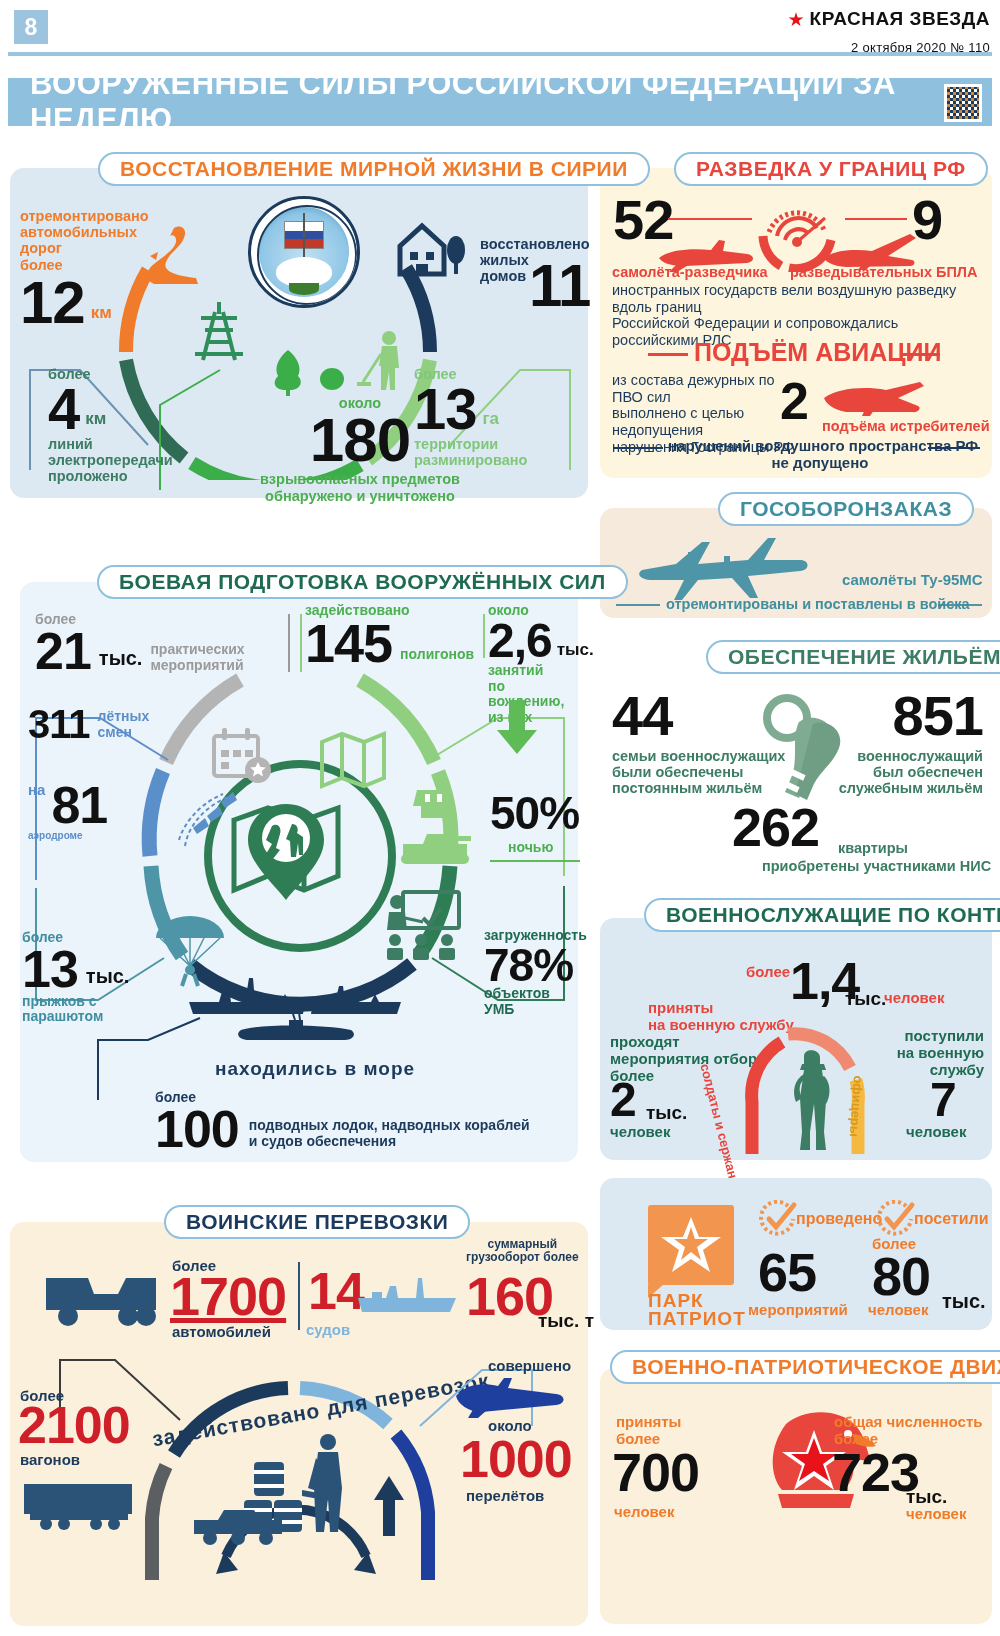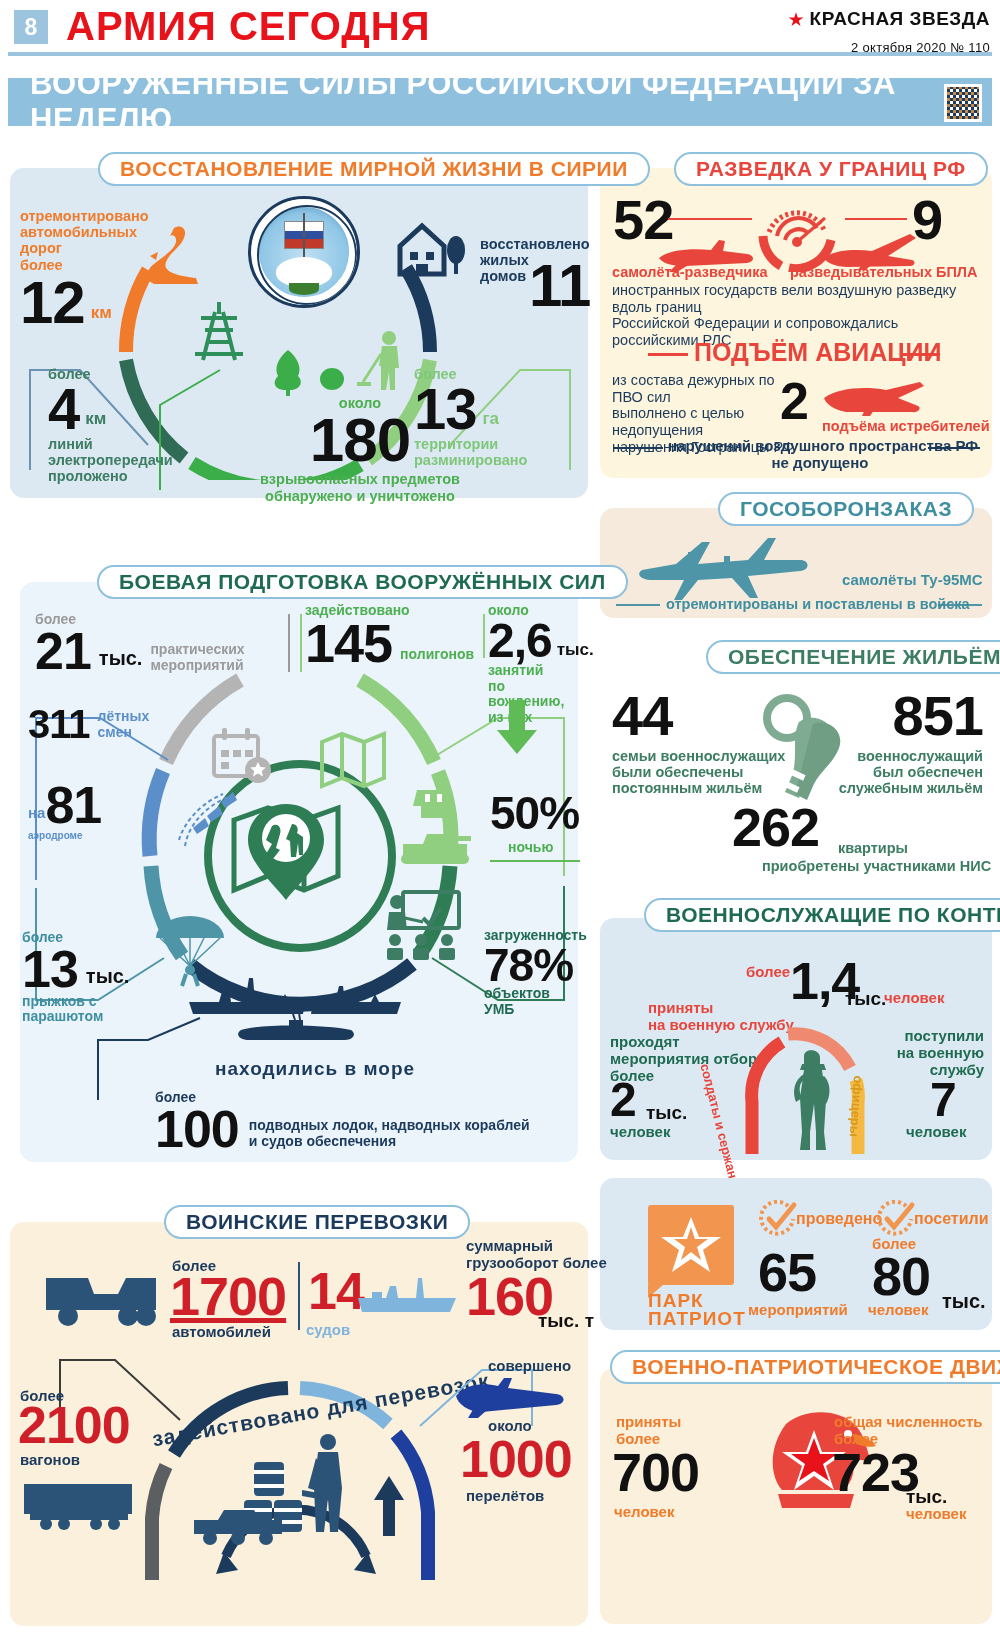--- a/index.html
+++ b/index.html
@@ -79,21 +79,20 @@
   .c-dred{color:#cf2029;} .c-sgreen{color:#3c7d63;} .c-lblue{color:#7fb4dd;}
 </style>
 </head>
 <body>
 
 
 
 
 <div class="masthead">
   <div class="page-num">8</div>
-  <div class="masthead-title cond">АРМИЯ СЕГОДНЯ</div>
   <div class="brand-wrap">
     <div class="brand-line">
       <span class="brand-star">★</span>
       <span class="brand-name">КРАСНАЯ ЗВЕЗДА</span>
     </div>
     <div class="brand-date">2 октября  2020  № 110</div>
   </div>
 </div>
 <div class="rule-top"></div>
 
@@ -389,21 +388,21 @@
 
 
 <div class="abs" style="left:28px; top:706px;">
   <div style="display:flex; align-items:flex-end; gap:8px;">
     <span class="big" style="font-size:40px;">311</span>
     <span class="lbl c-blue" style="font-size:14px; white-space:pre-line; padding-bottom:2px;">лётных
 смен</span>
   </div>
 </div>
 <div class="abs" style="left:28px; top:782px;">
-  <div style="display:flex; align-items:flex-end; ">
+  <div style="display:flex; gap:6px;">
     <span class="lbl c-blue" style="font-size:15px; padding-bottom:8px;">на</span>
     <span class="big" style="font-size:52px;">81</span>
   </div>
   <div class="lbl c-blue" style="font-size:10px;">аэродроме</div>
 </div>
 
 
 <div class="abs" style="left:22px; top:930px;">
   <div class="lbl c-teal" style="font-size:14px;">более</div>
   <div style="display:flex; align-items:flex-end; gap:8px;">
@@ -589,21 +588,21 @@
 <div class="abs lbl c-navy" style="left:172px; top:1324px; font-size:15px;">автомобилей</div>
 
 <div class="abs" style="left:298px;top:1262px;width:2px;height:68px;background:#2b5378;"></div>
 <div class="abs big c-dred" style="left:308px; top:1268px; font-size:52px;">14</div>
 <div class="abs lbl c-lblue" style="left:306px; top:1322px; font-size:15px;">судов</div>
 
 <svg class="abs" style="left:352px; top:1268px;" width="110" height="52" viewBox="0 0 110 52">
   <path d="M6 30 L 34 30 L 38 18 L 44 18 L 46 30 L 64 30 L 66 10 L 70 10 L 72 30 L 100 30 L 104 30 L 98 44 L 10 44 Z" fill="#7fb4dd"></path>
   <rect x="20" y="24" width="10" height="6" fill="#7fb4dd"></rect>
 </svg>
-<div class="abs lbl c-navy" style="left:466px; top:1238px; font-size:15px; white-space:pre-line;">суммарный
+<div class="abs lbl c-navy" style="left:466px; top:1238px; font-size:12px; white-space:pre-line;text-align:center;">суммарный
 грузооборот более</div>
 <div class="abs big c-dred" style="left:466px; top:1272px; font-size:54px;">160</div>
 <div class="abs lbl" style="left:538px; top:1310px; font-size:19px; color:#111;">тыс. т</div>
 
 
 <svg class="abs" style="left:120px; top:1340px;" width="360" height="280" viewBox="0 0 360 280">
   <path d="M46 126 A 140 140 0 0 0 32 178 L 32 240" stroke="#5b5f62" stroke-width="14" fill="none"></path>
   <path d="M54 114 A 140 140 0 0 1 168 48" stroke="#1b3a5c" stroke-width="14" fill="none"></path>
   <path d="M180 48 A 140 140 0 0 1 268 84" stroke="#7fb4dd" stroke-width="14" fill="none"></path>
   <path d="M276 94 A 140 140 0 0 1 308 172 L 308 240" stroke="#1f3f9e" stroke-width="14" fill="none"></path>

